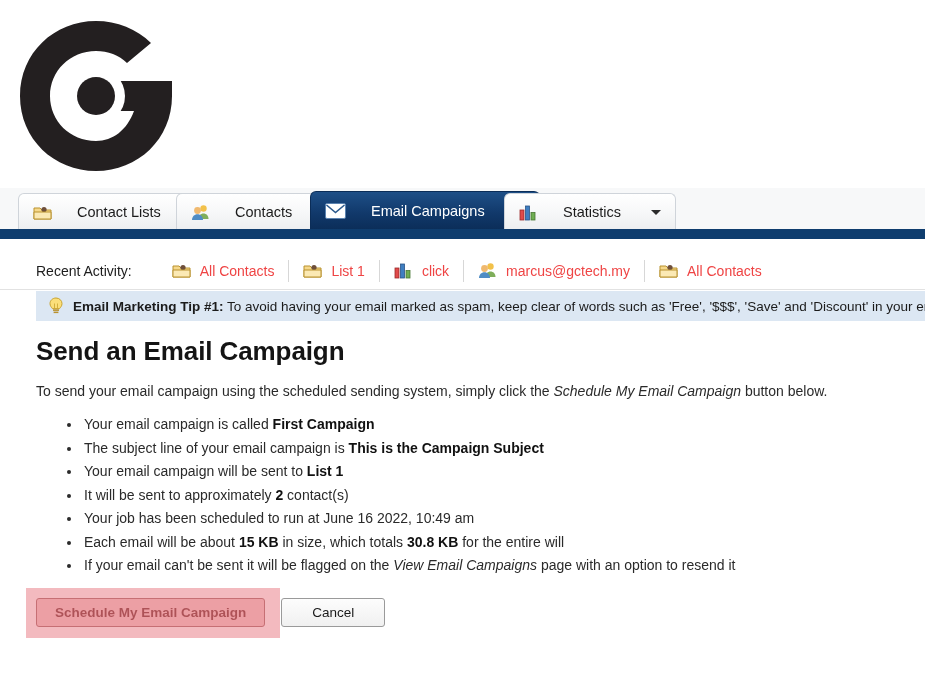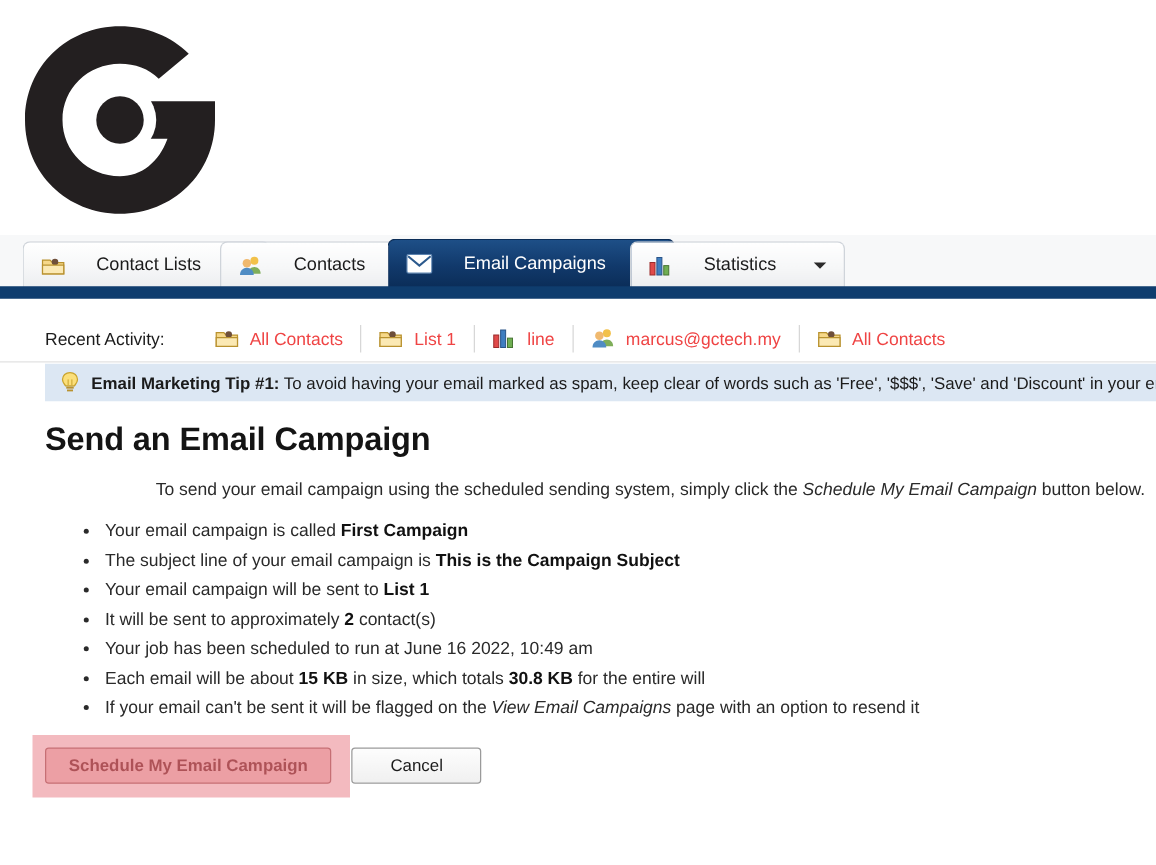--- a/index.html
+++ b/index.html
@@ -148,21 +148,20 @@
     margin: 0;
     font-size: 26px;
     font-weight: 700;
     color: #141414;
     letter-spacing: -0.1px;
   }
   p.intro {
     margin: 16px 0 0 0;
     font-size: 14px;
     color: #2a2a2a;
-    text-align: right;
   }
   p.intro i { font-style: italic; }
 
   ul.summary {
     margin: 14px 0 0 0;
     padding-left: 46px;
     list-style: disc;
   }
   ul.summary li {
     font-size: 14px;
@@ -313,21 +312,21 @@
     </span>
 
     <span class="recent-item">
       <span class="ico">
         <svg width="19" height="17" viewBox="0 0 19 17">
           <rect x="1" y="6" width="4" height="10" fill="#e04a4a" stroke="#9c2c2c" stroke-width="0.8"></rect>
           <rect x="6.5" y="2" width="4" height="14" fill="#3f7ec0" stroke="#2a5488" stroke-width="0.8"></rect>
           <rect x="12" y="8.5" width="4" height="7.5" fill="#6fae52" stroke="#477533" stroke-width="0.8"></rect>
         </svg>
       </span>
-      <span>line</span>
+      <span>click</span>
     </span>
 
     <span class="recent-item">
       <span class="ico">
         <svg width="19" height="17" viewBox="0 0 19 17">
           <circle cx="12.5" cy="4.5" r="3.2" fill="#f2c14a"></circle>
           <path d="M7.5 15 c0-3.2 2.2-5.4 5-5.4 s5 2.2 5 5.4 z" fill="#7fae5a"></path>
           <circle cx="6.5" cy="6.5" r="3.4" fill="#f0b96f"></circle>
           <path d="M1 16 c0-3.4 2.4-5.8 5.5-5.8 s5.5 2.4 5.5 5.8 z" fill="#4f8cc4"></path>
         </svg>

